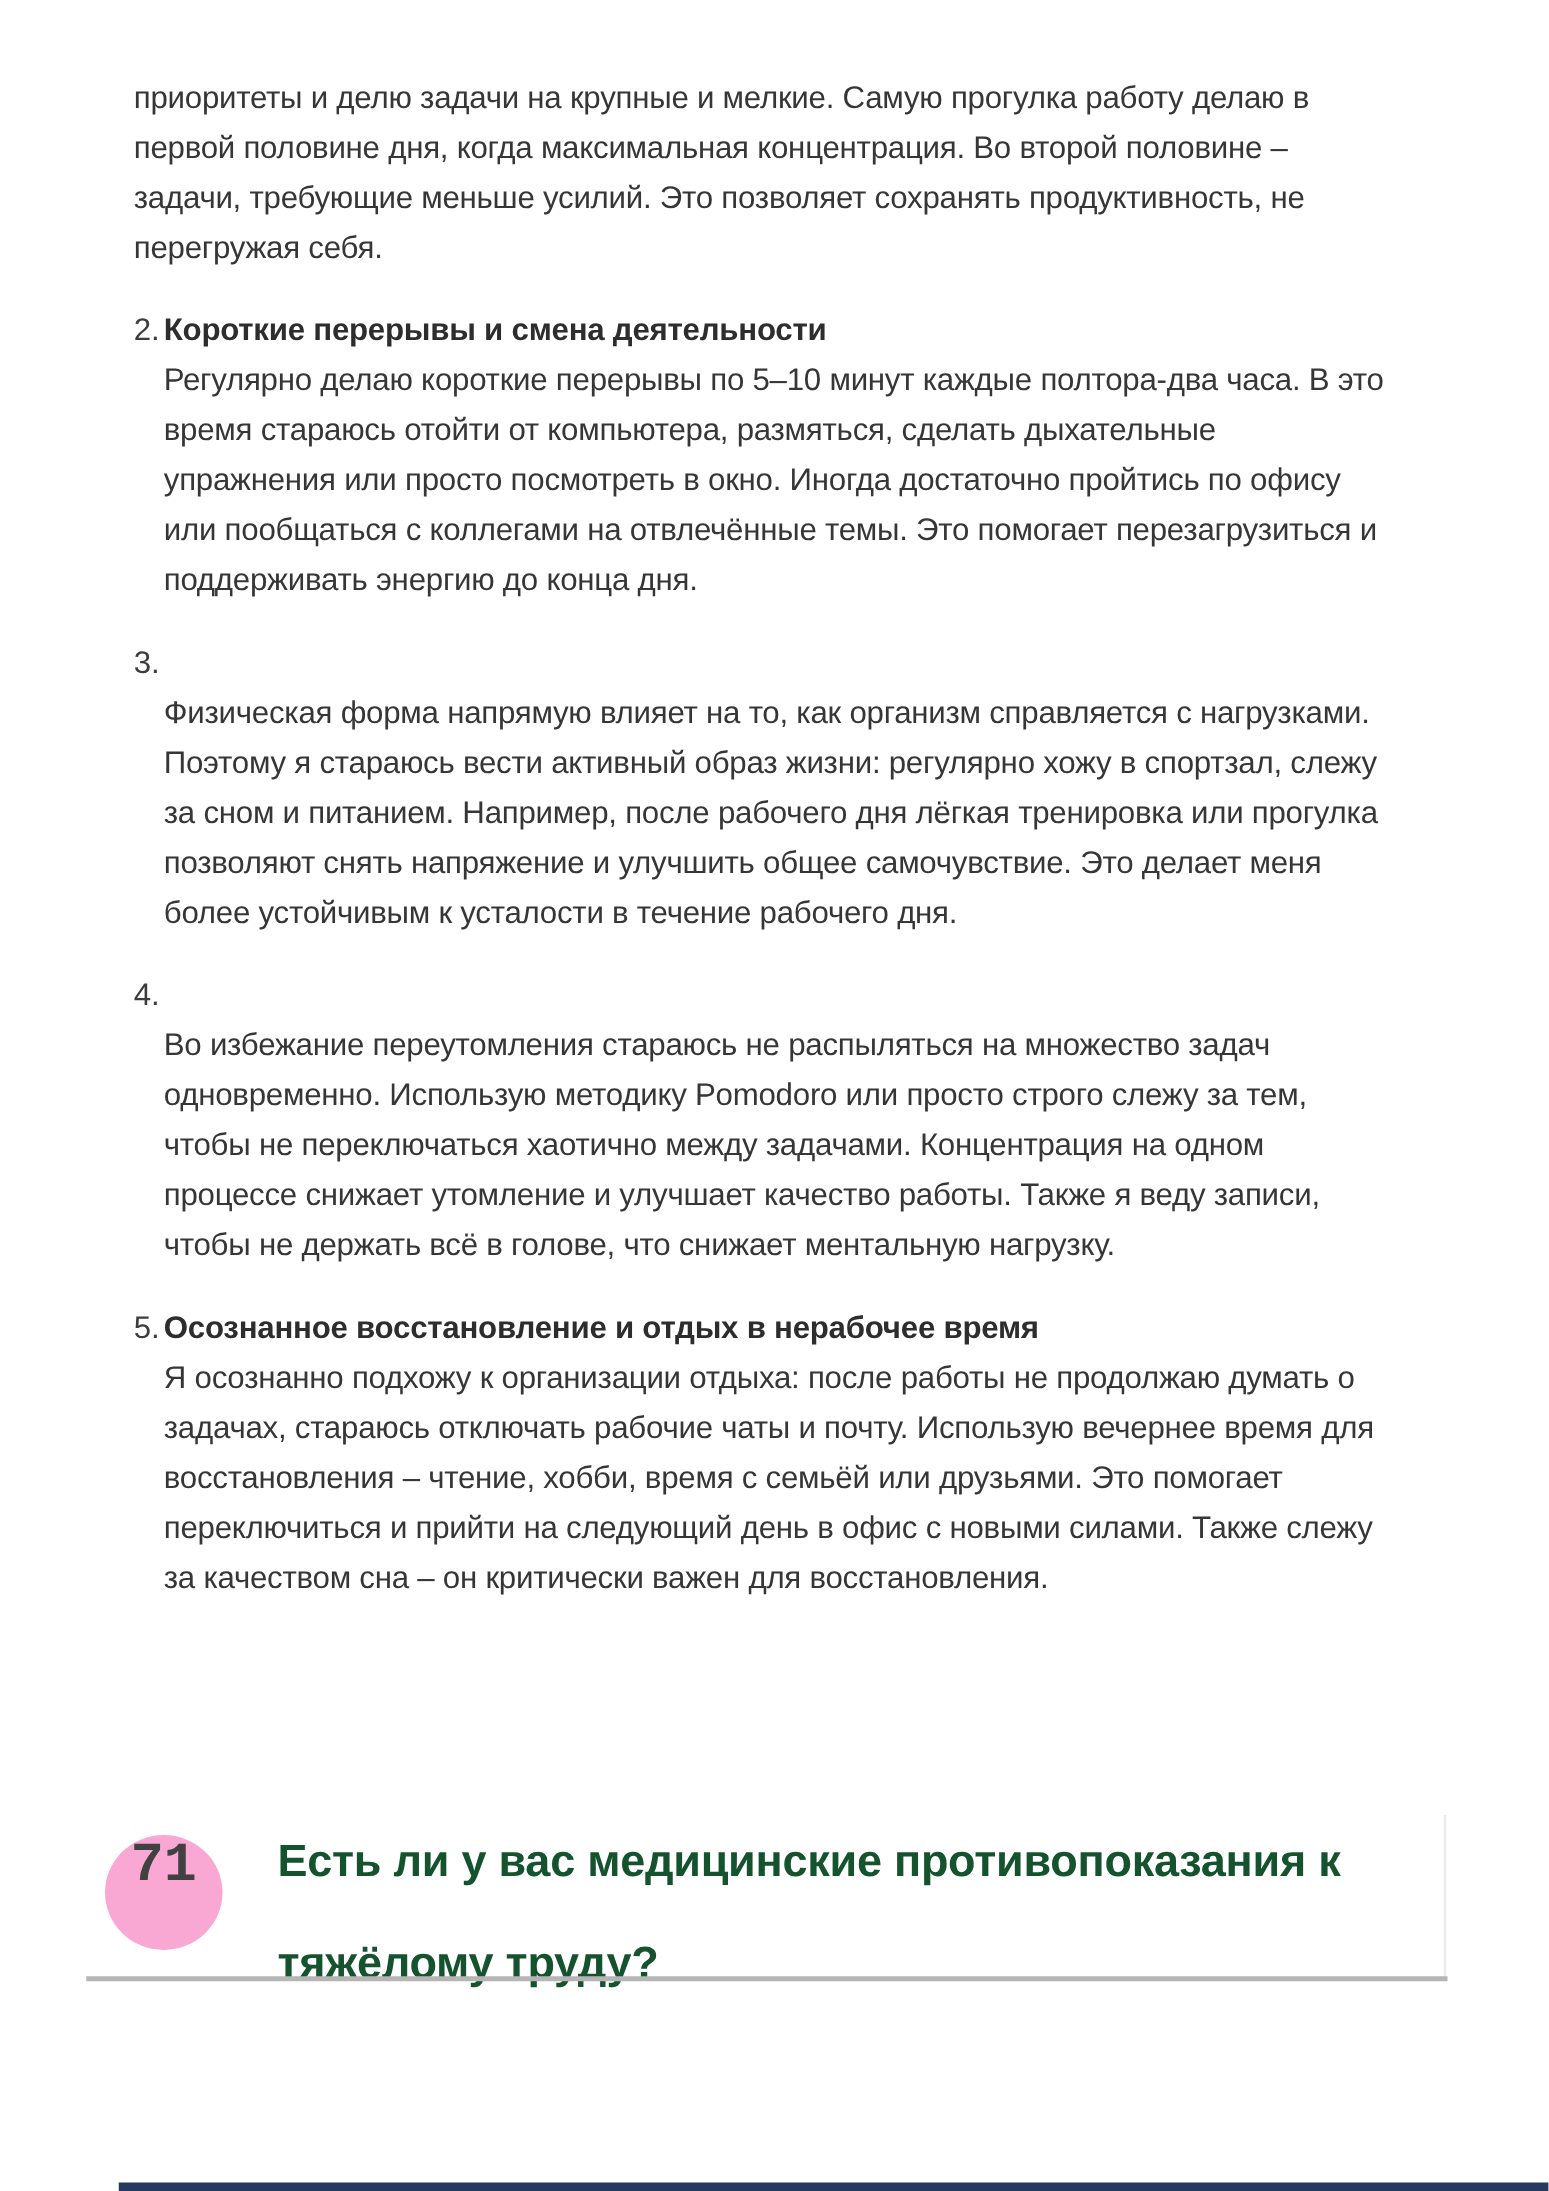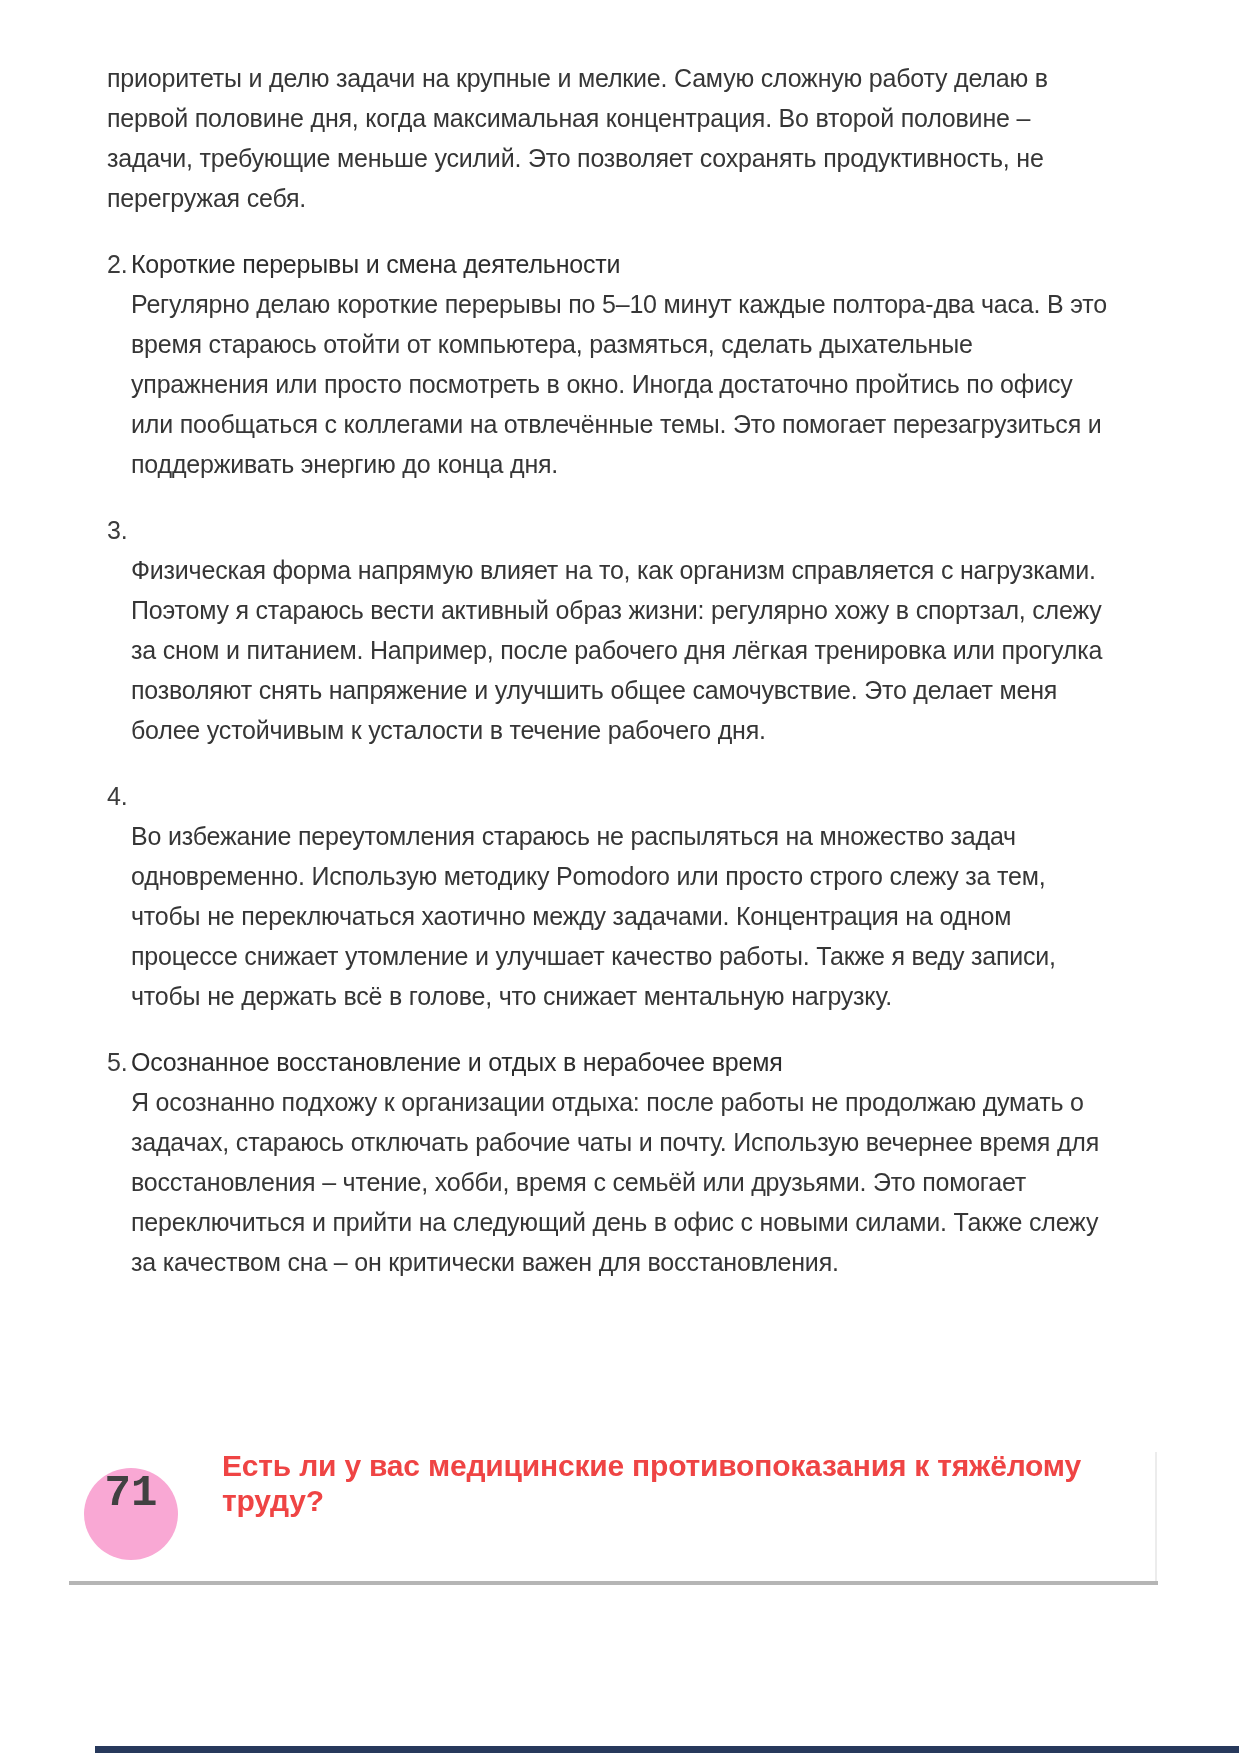--- a/index.html
+++ b/index.html
@@ -19,21 +19,21 @@
     width: 1008px;
     font-size: 25px;
     line-height: 40px;
     letter-spacing: -0.2px;
   }
   .content p { margin: 0; }
   .intro { margin-left: 24px; }
   .item { margin-top: 26px; }
   .item-heading { display: flex; }
   .item-num { flex: none; width: 24px; font-weight: normal; color: #3c3c3c; }
-  .item-title { font-weight: normal; color: #2d2d2d; }
+  .item-title { font-weight: bold; color: #2d2d2d; }
   .item-body { margin-left: 24px !important; }
   .question-section { position: absolute; left: 0; top: 1440px; width: 1239px; }
   .q-badge {
     position: absolute;
     left: 84px; top: 28px;
     width: 94px; height: 92px;
     border-radius: 50%;
     background: #f9a8d4;
     display: flex; align-items: flex-start; justify-content: center; font-family: Liberation Mono, monospace;
   }
@@ -41,24 +41,24 @@
     font-size: 44px;
     font-weight: bold;
     color: #414141;
     letter-spacing: 0;
   }
   .q-title {
     position: absolute;
     left: 222px; top: 8px;
     width: 905px;
     margin: 0;
-    font-size: 30px;
+    font-size: 36px;
     font-weight: bold;
-    line-height: 35px;
-    color: #ef4444;
+    line-height: 81px;
+    color: #14532d;
     letter-spacing: -0.2px;
   }
   .q-divider {
     position: absolute;
     left: 69px; top: 141px;
     width: 1089px; height: 4px;
     background: #b5b5b5;
   }
   .q-edge-line {
     position: absolute;
@@ -73,21 +73,21 @@
     background: #27395c;
   }
 </style>
 </head>
 <body>
 
 <div class="page">
 
   <div class="content">
 
-    <p class="intro">приоритеты и делю задачи на крупные и мелкие. Самую сложную работу делаю в первой половине дня, когда максимальная концентрация. Во второй половине – задачи, требующие меньше усилий. Это позволяет сохранять продуктивность, не перегружая себя.</p>
+    <p class="intro">приоритеты и делю задачи на крупные и мелкие. Самую прогулка работу делаю в первой половине дня, когда максимальная концентрация. Во второй половине – задачи, требующие меньше усилий. Это позволяет сохранять продуктивность, не перегружая себя.</p>
 
     <div class="item">
       <div class="item-heading">
         <span class="item-num">2.</span>
         <span class="item-title">Короткие перерывы и смена деятельности</span>
       </div>
       <p class="item-body">Регулярно делаю короткие перерывы по 5–10 минут каждые полтора-два часа. В это время стараюсь отойти от компьютера, размяться, сделать дыхательные упражнения или просто посмотреть в окно. Иногда достаточно пройтись по офису или пообщаться с коллегами на отвлечённые темы. Это помогает перезагрузиться и поддерживать энергию до конца дня.</p>
     </div>
 
     <div class="item">

